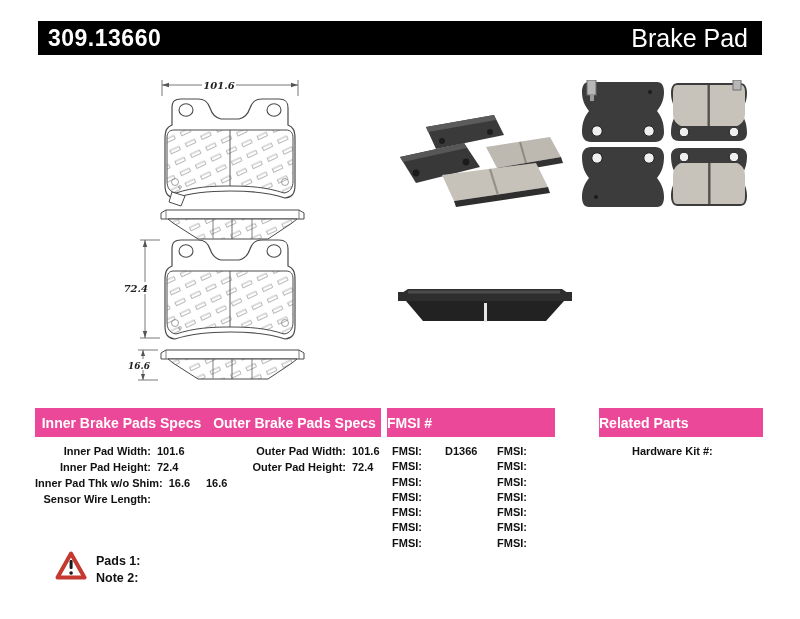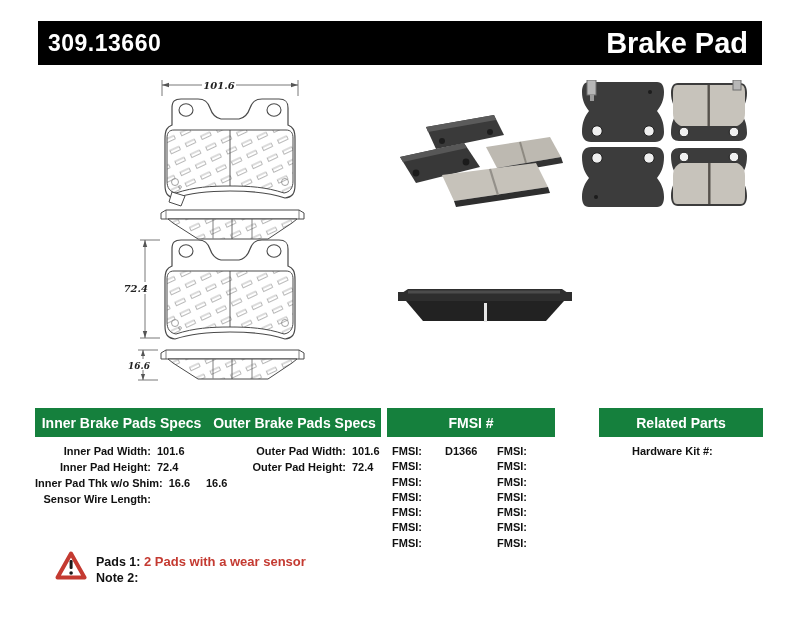--- a/index.html
+++ b/index.html
@@ -1,31 +1,31 @@
 <!DOCTYPE html>
 <html><head>
 <meta charset="utf-8">
 <style>
   html,body{margin:0;padding:0;background:#fff;}
   body{font-family:"Liberation Sans", sans-serif; width:800px; height:619px; position:relative; overflow:hidden;}
   .abs{position:absolute;}
 
   
-  .topbar{left:38px; top:21px; width:724px; height:44px; background:#000; color:#fff;
+  .topbar{left:38px; top:21px; width:724px; height:34px; background:#000; color:#fff;
           display:flex; align-items:center; justify-content:space-between;}
   .part-number{font-size:23px; font-weight:bold; padding-left:10px; letter-spacing:0.5px;}
-  .product-type{font-size:29px; font-weight:bold; padding-right:14px;}
+  .product-type{font-size:25px; font-weight:normal; padding-right:14px;}
 
   
-  .hdr-bar{top:408px; height:29px; background:#15803d; color:#fff; display:flex; align-items:center;}
+  .hdr-bar{top:408px; height:29px; background:#ec4899; color:#fff; display:flex; align-items:center;}
   .hdr-bar span{display:block; text-align:center; font-weight:bold; font-size:14px;}
   .hdr-specs{left:35px; width:346px;}
   .hdr-specs span{width:50%;}
-  .hdr-fmsi{left:387px; width:168px; justify-content:center;}
-  .hdr-related{left:599px; width:164px; justify-content:center;}
+  .hdr-fmsi{left:387px; width:168px; }
+  .hdr-related{left:599px; width:164px; }
 
   
   .spec-col{font-size:11px; font-weight:bold; color:#111;}
   .spec-row{display:flex; line-height:16px;justify-content:space-between;}
   .spec-lbl{flex:1; text-align:right; white-space:nowrap;}
   .spec-val{width:38px; text-align:left; padding-left:6px; white-space:nowrap;}
   .inner-col{left:35px; top:443px; width:160px;}
   .outer-col{left:200px; top:443px; width:190px;}
 
   .fmsi-col{font-size:11px; font-weight:bold; color:#111;}
@@ -307,19 +307,18 @@
 
 <svg class="abs" style="left:55px; top:551px;" width="32" height="30" viewBox="0 0 32 30">
   <polygon points="16,2.5 29.5,26.5 2.5,26.5" fill="#ffffff" stroke="#c43a31" stroke-width="4" stroke-linejoin="round"></polygon>
   <rect x="14.6" y="9" width="3" height="9" rx="1.2" fill="#1a1a1a"></rect>
   <circle cx="16.1" cy="22" r="1.8" fill="#1a1a1a"></circle>
 </svg>
 
 <div class="abs notes-block">
   <div class="note-line">
     <span class="note-lbl">Pads 1:</span>
-    <span class="note-red" id="note1-text" style="color: rgb(196, 58, 49);">2 Pads with a wear sensor</span>
   </div>
   <div class="note-line">
     <span class="note-lbl">Note 2:</span>
     <span class="note-red" style="color: rgb(196, 58, 49);"></span>
   </div>
 </div>
 
 </body></html>

